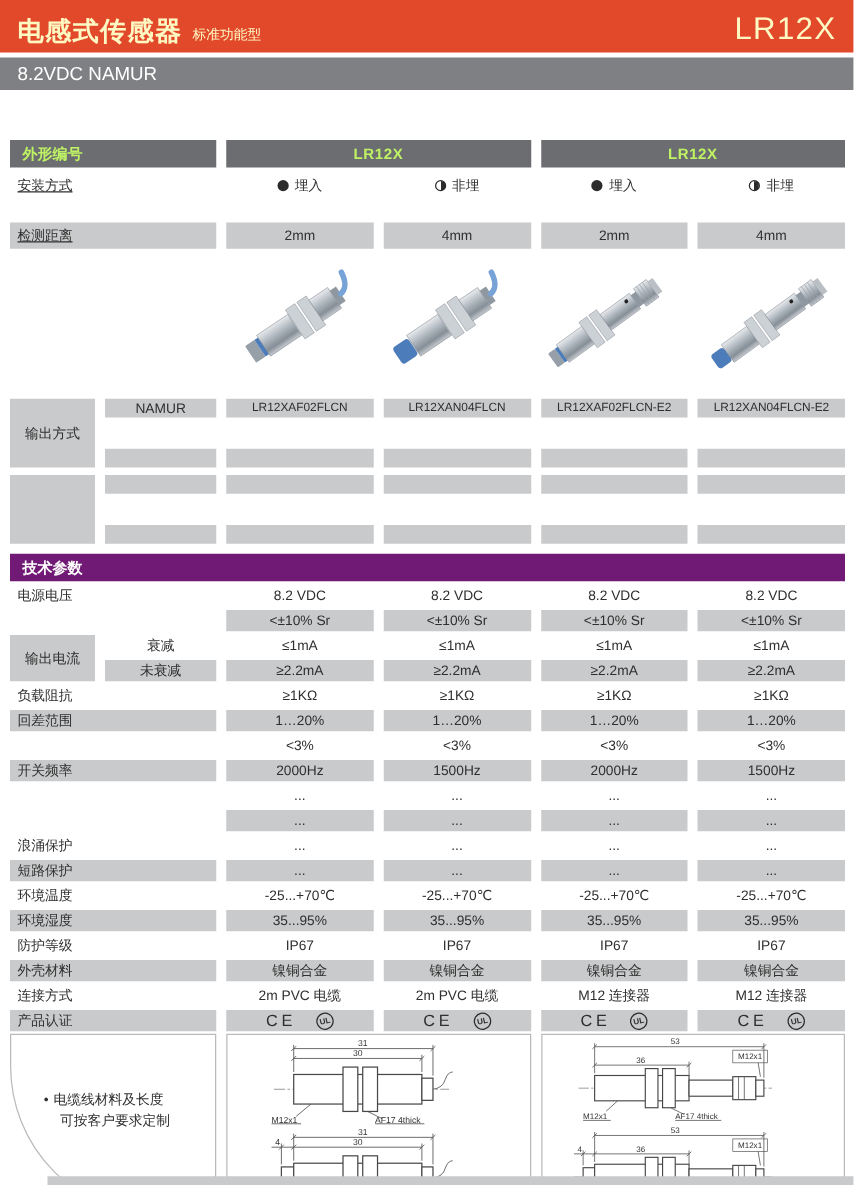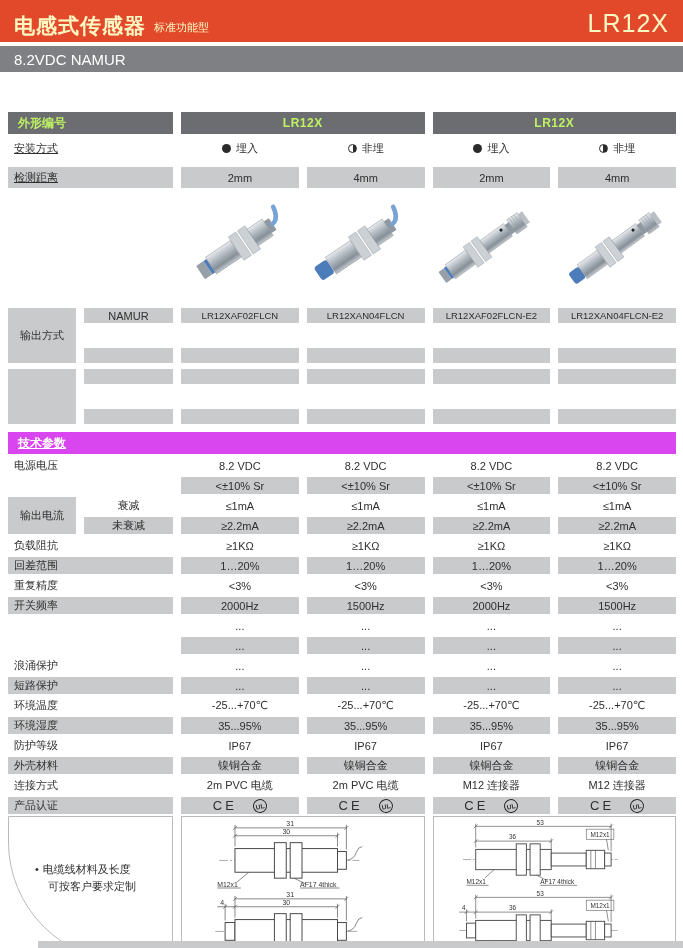--- a/index.html
+++ b/index.html
@@ -19,38 +19,38 @@
   .gspan1{grid-column:3/5;} .gspan2{grid-column:5/7;}
   .c2{grid-column:2/3;} .c3{grid-column:3/4;} .c4{grid-column:4/5;} .c5{grid-column:5/6;} .c6{grid-column:6/7;}
   .r1{grid-row:1;} .r3{grid-row:3;}
 
   .hdark{background:#6C6D70;color:#bef264;display:flex;align-items:center;font-size:12px;font-weight:bold;}
   .hdark.label-span{padding-left:10px;}
   .ghead{justify-content:center;letter-spacing:.5px;}
   .shape-row{margin-top:40px;height:22px;}
 
   .row20{height:20px;margin-top:4px;}
-  .row21{height:21px;margin-top:9px;}
+  .row21{height:21px;margin-top:20px;}
   .rlabel{font-size:11px;display:flex;align-items:center;padding-left:6px;text-decoration:underline;}
   .cell{display:flex;align-items:center;justify-content:center;font-size:11px;}
   .gray{background:#C9CACB;}
 
   .dot{width:9px;height:9px;border-radius:50%;background:#2b2b2b;margin-right:5px;flex:0 0 auto;}
   .halfdot{width:9px;height:9px;border-radius:50%;border:1px solid #2b2b2b;box-sizing:border-box;
            background:linear-gradient(90deg,#fff 0 50%,#2b2b2b 50% 100%);margin-right:5px;flex:0 0 auto;}
 
   .products{height:120px;}
   .pcell{display:flex;align-items:center;justify-content:center;}
 
   .ob{grid-template-rows:15px 15px 15px;row-gap:5px;}
   .ob2{margin-top:6px;}
   .olabel{grid-row:1/4;grid-column:1/2;display:flex;align-items:center;justify-content:center;font-size:11px;}
   .model-cell{font-size:9.5px;}
 
-  .techbar{margin:8px 7px 0 8px;height:22px;background:#d946ef;color:#fff;font-weight:bold;font-size:12px;display:flex;align-items:center;padding-left:10px;text-decoration:underline;}
+  .techbar{margin:8px 7px 0 8px;height:22px;background:#701a75;color:#fff;font-weight:bold;font-size:12px;display:flex;align-items:center;padding-left:10px;}
 
   .trow{height:17px;margin-top:3px;}
   .tlabel{grid-column:1/3;font-size:11px;display:flex;align-items:center;padding-left:6px;}
   .trow.shade .tlabel,.trow.shade .cell{background:#C9CACB;}
 
   .ocblock{grid-template-rows:17px 17px;row-gap:3px;margin-top:3px;}
   .oclabel{grid-row:1/3;grid-column:1/2;background:#C9CACB;font-size:11px;display:flex;align-items:center;justify-content:center;}
   .ocsub{font-size:11px;display:flex;align-items:center;justify-content:center;}
 
   .ce{font-size:13px;letter-spacing:3px;font-weight:500;}
@@ -292,21 +292,20 @@
 
   <section class="grid trow shade">
     <div class="tlabel">回差范围</div>
     <div class="cell c3">1…20%</div>
     <div class="cell c4">1…20%</div>
     <div class="cell c5">1…20%</div>
     <div class="cell c6">1…20%</div>
   </section>
 
   <section class="grid trow">
-    <div class="tlabel">重复精度</div>
     <div class="cell c3">&lt;3%</div>
     <div class="cell c4">&lt;3%</div>
     <div class="cell c5">&lt;3%</div>
     <div class="cell c6">&lt;3%</div>
   </section>
 
   <section class="grid trow shade">
     <div class="tlabel">开关频率</div>
     <div class="cell c3">2000Hz</div>
     <div class="cell c4">1500Hz</div>

